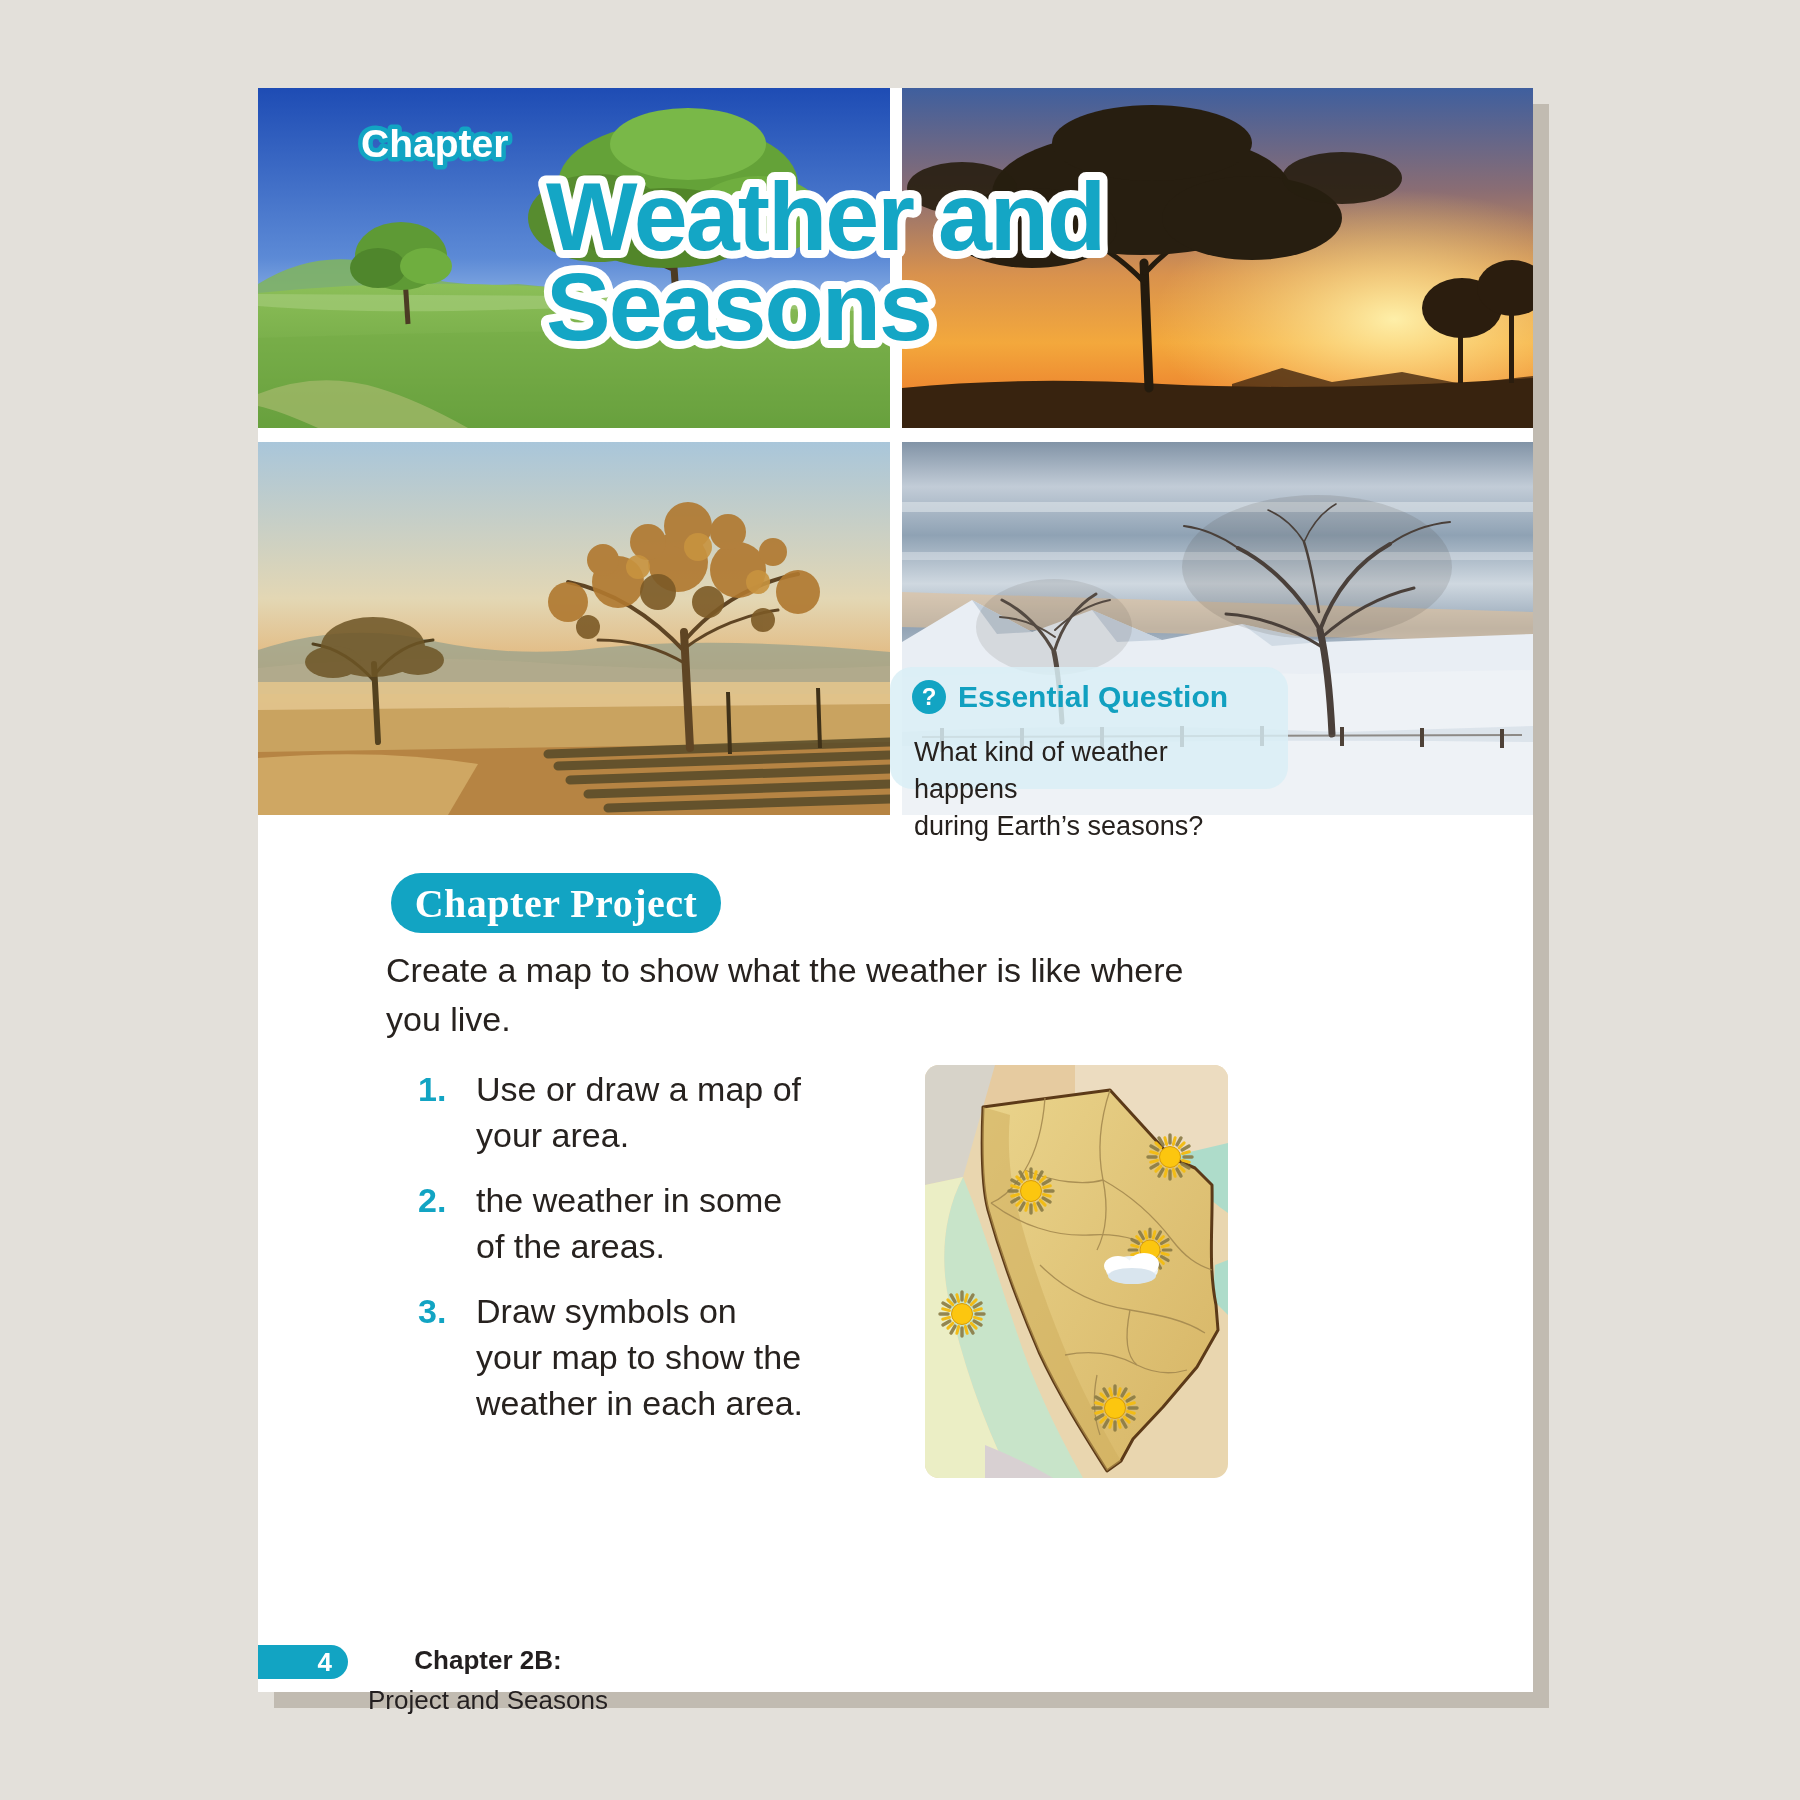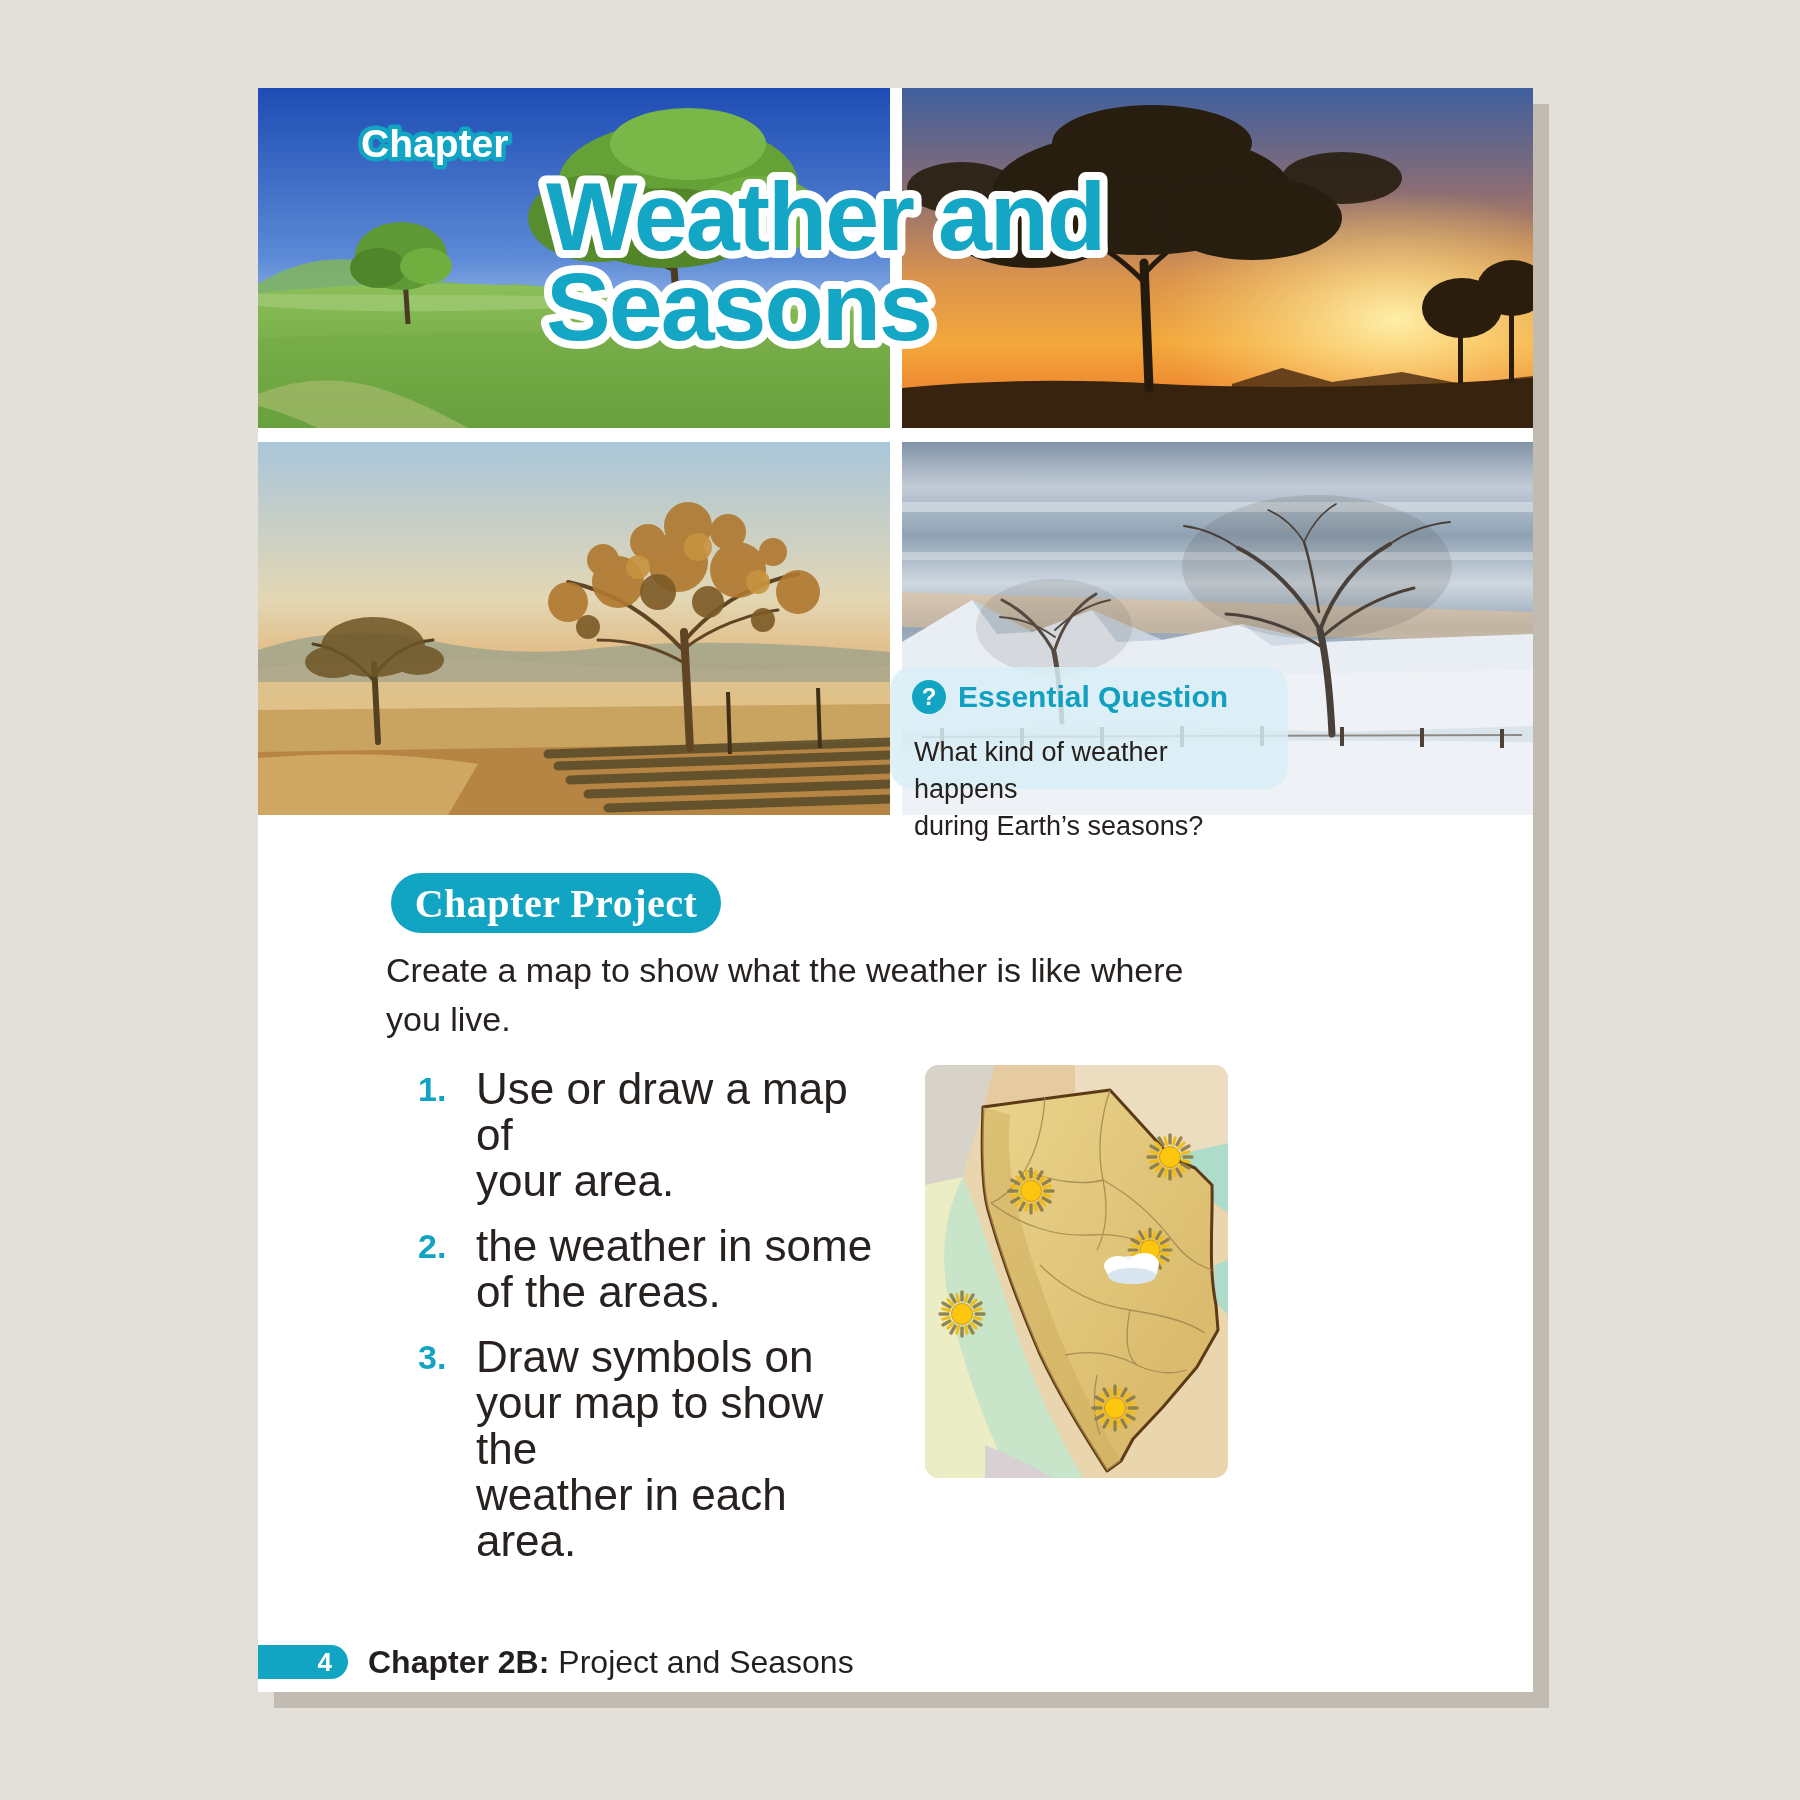--- a/index.html
+++ b/index.html
@@ -34,30 +34,30 @@
   .eq-line{font-size:27px;color:#26211e;line-height:37px;margin-left:2px;}
   .eq-line.first{margin-top:20px;}
 
   
   .project-pill{position:absolute;left:133px;top:785px;width:330px;height:60px;background:#12a4c3;border-radius:32px;
     color:#fff;font-size:40px;font-weight:bold;display:flex;align-items:center;justify-content:center;letter-spacing:0.5px;font-family:Liberation Serif, serif;}
   .intro{position:absolute;left:128px;top:858px;font-size:34px;line-height:49px;color:#27221f;}
   .steps{position:absolute;left:160px;top:978px;width:470px;}
   .step{display:flex;margin-bottom:19px;}
   .step .num{width:58px;flex:0 0 58px;color:#12a4c3;font-weight:bold;font-size:34px;line-height:46px;}
-  .step .lines{font-size:44px;line-height:46px;color:#27221f;}
+  .step .lines{font-size:34px;line-height:46px;color:#27221f;}
 
   .map-fig{position:absolute;left:667px;top:977px;width:303px;height:413px;border-radius:14px;overflow:hidden;}
   .map-fig svg{display:block;width:100%;height:100%;}
 
   
   .footer-pill{position:absolute;left:0;top:1557px;width:90px;height:34px;background:#12a4c3;border-radius:0 17px 17px 0;
     color:#fff;font-weight:bold;font-size:26px;display:flex;align-items:center;justify-content:flex-end;
     padding-right:16px;box-sizing:border-box;}
-  .footer-text{position:absolute;left:110px;top:1557px;height:34px;display:flex;align-items:center;font-size:32px;color:#231f20;gap:9px;}
+  .footer-text{position:absolute;left:110px;top:1557px;height:34px;display:flex;align-items:center;font-size:26px;color:#231f20;gap:9px;flex-direction:column;}
   .footer-text .bold{font-weight:bold;}
 </style>
 </head>
 <body>
 
 <div class="canvas">
   <div class="page">
 
     <div class="photo-grid">
 

